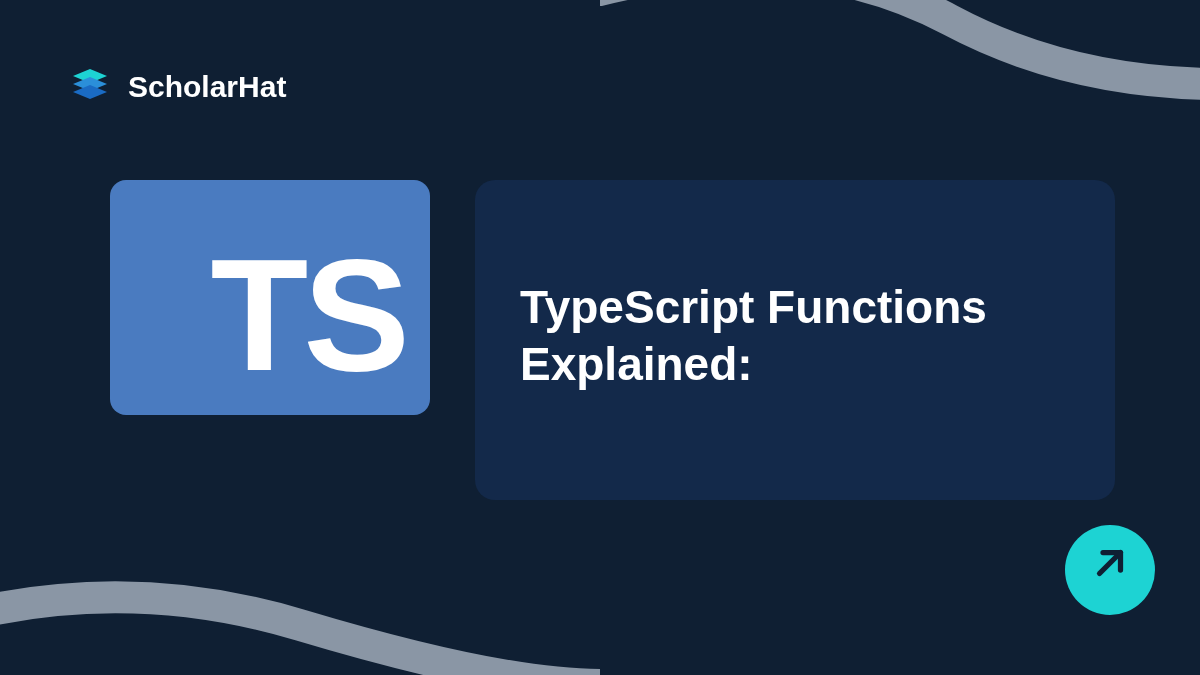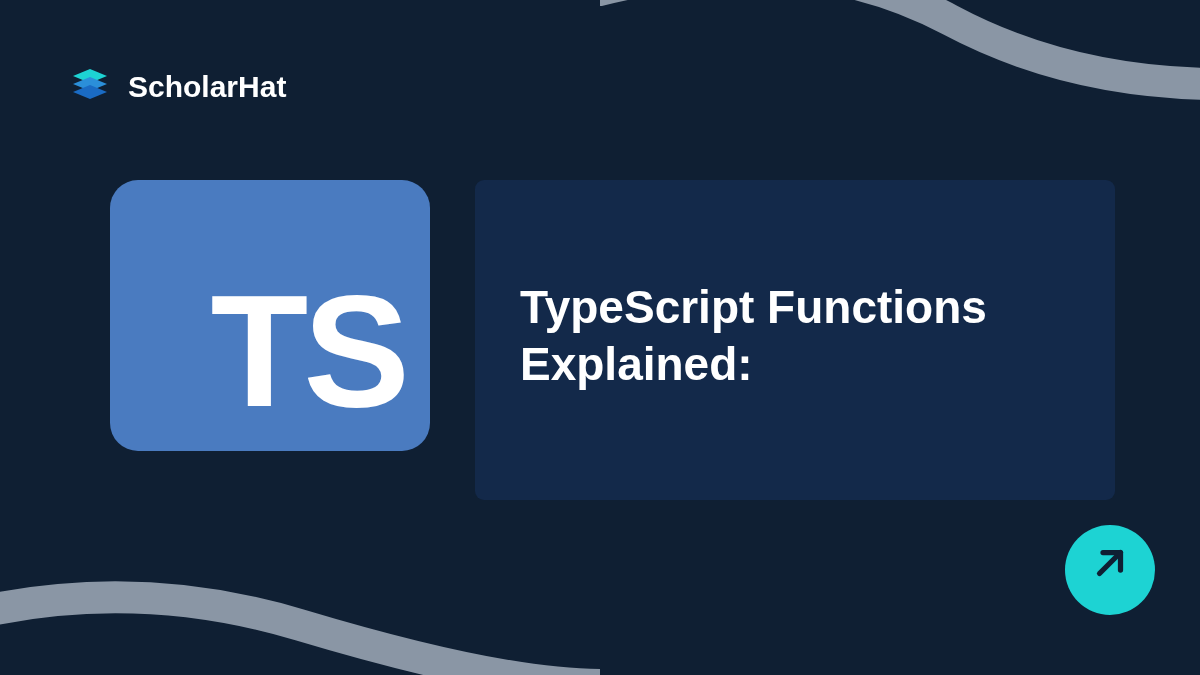--- a/index.html
+++ b/index.html
@@ -56,23 +56,23 @@
       font-size: 30px;
       font-weight: 700;
     }
     
     
     .ts-box {
       position: absolute;
       left: 110px;
       top: 180px;
       width: 320px;
-      height: 271px;
+      height: 235px;
       background-color: #4a7bc0;
-      border-radius: 28px;
+      border-radius: 16px;
       display: flex;
       align-items: flex-end;
       justify-content: flex-end;
       padding: 20px 25px 20px 4px;
     }
     
     .ts-text {
       color: #ffffff;
       font-size: 160px;
       font-weight: 700;
@@ -81,21 +81,21 @@
     }
     
     
     .title-card {
       position: absolute;
       left: 475px;
       top: 180px;
       width: 640px;
       height: 320px;
       background-color: #13294a;
-      border-radius: 9px;
+      border-radius: 20px;
       padding: 50px 45px;
       display: flex;
       flex-direction: column;
       justify-content: center;
     }
     
     .title-main {
       color: #ffffff;
       font-size: 46px;
       font-weight: 700;

